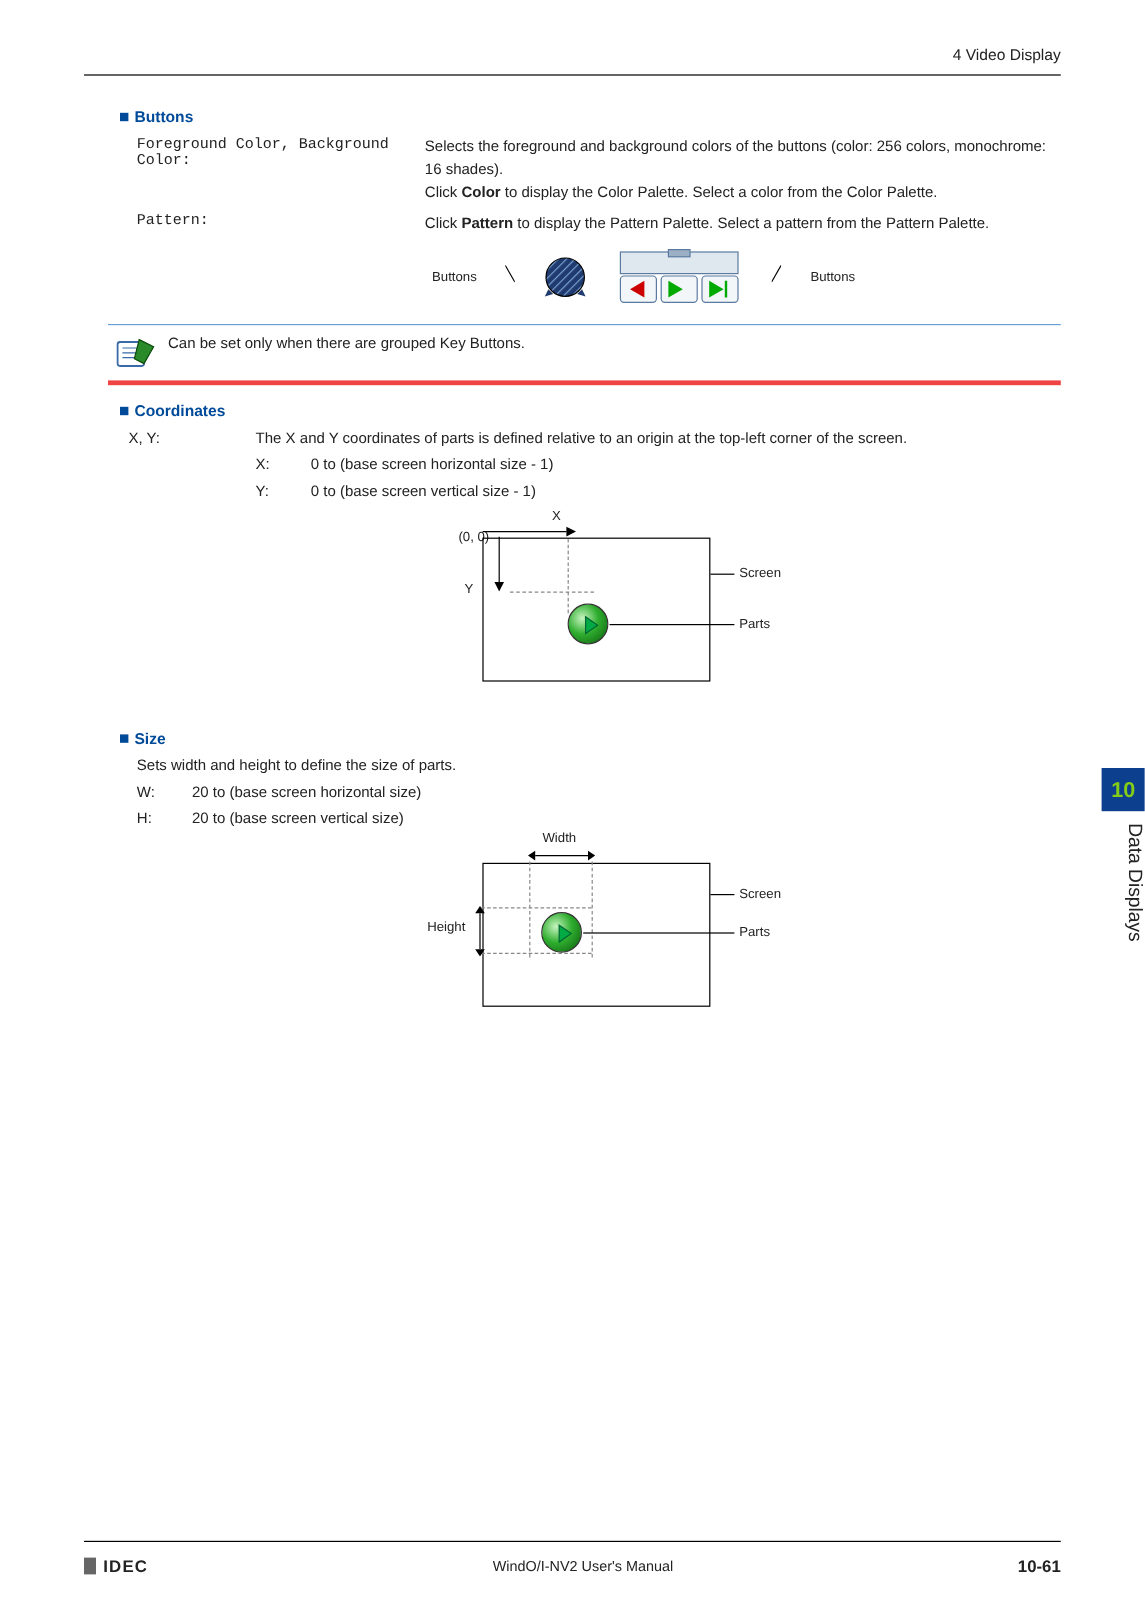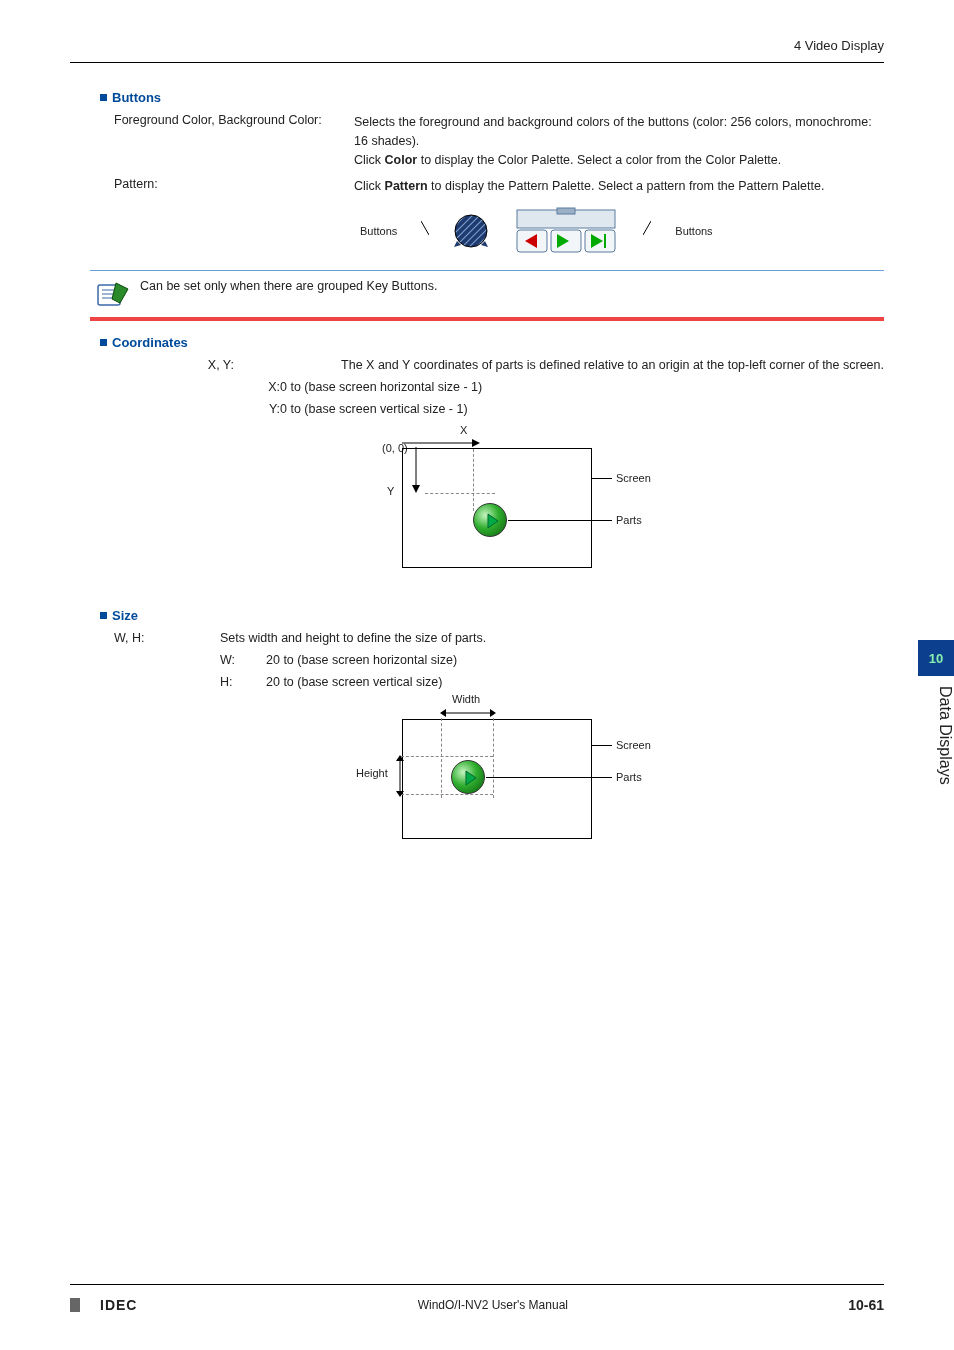--- a/index.html
+++ b/index.html
@@ -7,21 +7,21 @@
   .page { width: 954px; height: 1350px; position: relative; padding: 48px 70px 0 70px; }
   .header-right { position: absolute; top: 38px; right: 70px; font-size: 13px; }
   .header-rule { position: absolute; top: 62px; left: 70px; right: 70px; height: 1px; background: #000; }
 
   .content { position: absolute; top: 90px; left: 100px; right: 70px; }
 
   .section-heading { color: #004a9a; font-weight: bold; font-size: 13px; margin-bottom: 8px; }
   .bullet { display: inline-block; width: 7px; height: 7px; background: #004a9a; margin-right: 5px; vertical-align: 1px; }
 
   .row { display: flex; margin-bottom: 6px; }
-  .label-col { width: 240px; flex-shrink: 0; padding-right: 10px; }
+  .label-col { width: 240px; flex-shrink: 0; padding-right: 10px; font-family: Liberation Mono, monospace; }
   .value-col { flex: 1; line-height: 1.5; }
 
   .note-block { border-top: 1px solid #6aa0d8; border-bottom: 4px solid #ef4444; margin: 14px 0 14px -10px; padding: 8px 0; display: flex; align-items: flex-start; }
   .note-icon { width: 34px; height: 30px; margin: 0 10px 0 6px; flex-shrink: 0; }
 
   .fig-row { display: flex; align-items: center; justify-content: flex-start; margin: 10px 0 4px 260px; gap: 24px; }
   .fig-label { font-size: 11px; }
   .btn-icon { width: 36px; height: 36px; }
 
   .btn-toolbar-wrap { position: relative; width: 106px; height: 50px; }
@@ -30,25 +30,25 @@
 
   .diagram-box { margin: 14px auto 10px; width: 260px; position: relative; }
   .screen-rect { position: relative; width: 190px; height: 120px; border: 1px solid #000; margin-left: 40px; }
   .part-circle { position: absolute; width: 34px; height: 34px; border-radius: 50%;
     background: radial-gradient(circle at 35% 35%, #c6f4c0 0%, #2fae2f 45%, #0a5a0a 100%);
     border: 1px solid #333; }
   .ann-line { position: absolute; height: 1px; background: #000; }
   .ann-text { position: absolute; font-size: 11px; }
 
   .tab-badge { position: absolute; right: 0; top: 640px; width: 36px; height: 200px; }
-  .tab-num { width: 36px; height: 36px; background: #0d3f8f; color: #86efac; font-weight: bold; font-size: 13px; display: flex; align-items: center; justify-content: center; }
+  .tab-num { width: 36px; height: 36px; background: #0d3f8f; color: #84cc16; font-weight: bold; font-size: 18px; display: flex; align-items: center; justify-content: center; }
   .tab-text { writing-mode: vertical-rl; font-size: 16px; padding-top: 10px; width: 36px; text-align: left; }
 
   .footer { position: absolute; bottom: 34px; left: 70px; right: 70px; height: 32px; border-top: 1px solid #000; display: flex; align-items: center; justify-content: space-between; padding-top: 8px; }
-  .footer-left { display: flex; align-items: center; gap: 20px; }
+  .footer-left { display: flex; align-items: center; gap: 6px; }
   .idec-box { width: 10px; height: 14px; background: #666; display: inline-block; }
   .idec-text { font-weight: bold; letter-spacing: 1px; font-size: 14px; }
   .footer-center { font-size: 12px; }
   .footer-right { font-weight: bold; font-size: 14px; }
 
   .space-top { margin-top: 18px; }
 </style>
 </head>
 <body>
 
@@ -126,21 +126,21 @@
         <line x1="6" y1="19" x2="20" y2="19" stroke="#3a6aa8"></line>
         <path d="M20 4 L32 10 L24 24 L16 20 Z" fill="#2a8a2a" stroke="#0a4a0a"></path>
       </svg>
       <span>Can be set only when there are grouped Key Buttons.</span>
     </div>
 
     <div class="section-heading">
       <span class="bullet"></span><span>Coordinates</span>
     </div>
 
-    <div style="display:flex; margin-left:28px;text-align:right;">
+    <div style="display:flex; margin-left:7px;">
       <div style="width:106px;">X, Y:</div>
       <div style="flex:1;">
         <div>The X and Y coordinates of parts is defined relative to an origin at the top-left corner of the screen.</div>
         <div class="coord-inner-row">
           <div class="coord-key">X:</div>
           <div>0 to (base screen horizontal size - 1)</div>
         </div>
         <div class="coord-inner-row">
           <div class="coord-key">Y:</div>
           <div>0 to (base screen vertical size - 1)</div>
@@ -173,21 +173,20 @@
       <div class="ann-text" style="left:254px; top:42px;">Screen</div>
       <div class="ann-line" style="left:146px; top:90px; width:104px;"></div>
       <div class="ann-text" style="left:254px; top:84px;">Parts</div>
     </div>
 
     <div class="section-heading space-top">
       <span class="bullet"></span><span>Size</span>
     </div>
 
     <div style="display:flex; margin-left:14px;">
-      <div style="width:106px;">W, H:</div>
       <div style="flex:1;">
         <div>Sets width and height to define the size of parts.</div>
         <div class="coord-inner-row">
           <div class="coord-key">W:</div>
           <div>20 to (base screen horizontal size)</div>
         </div>
         <div class="coord-inner-row">
           <div class="coord-key">H:</div>
           <div>20 to (base screen vertical size)</div>
         </div>

